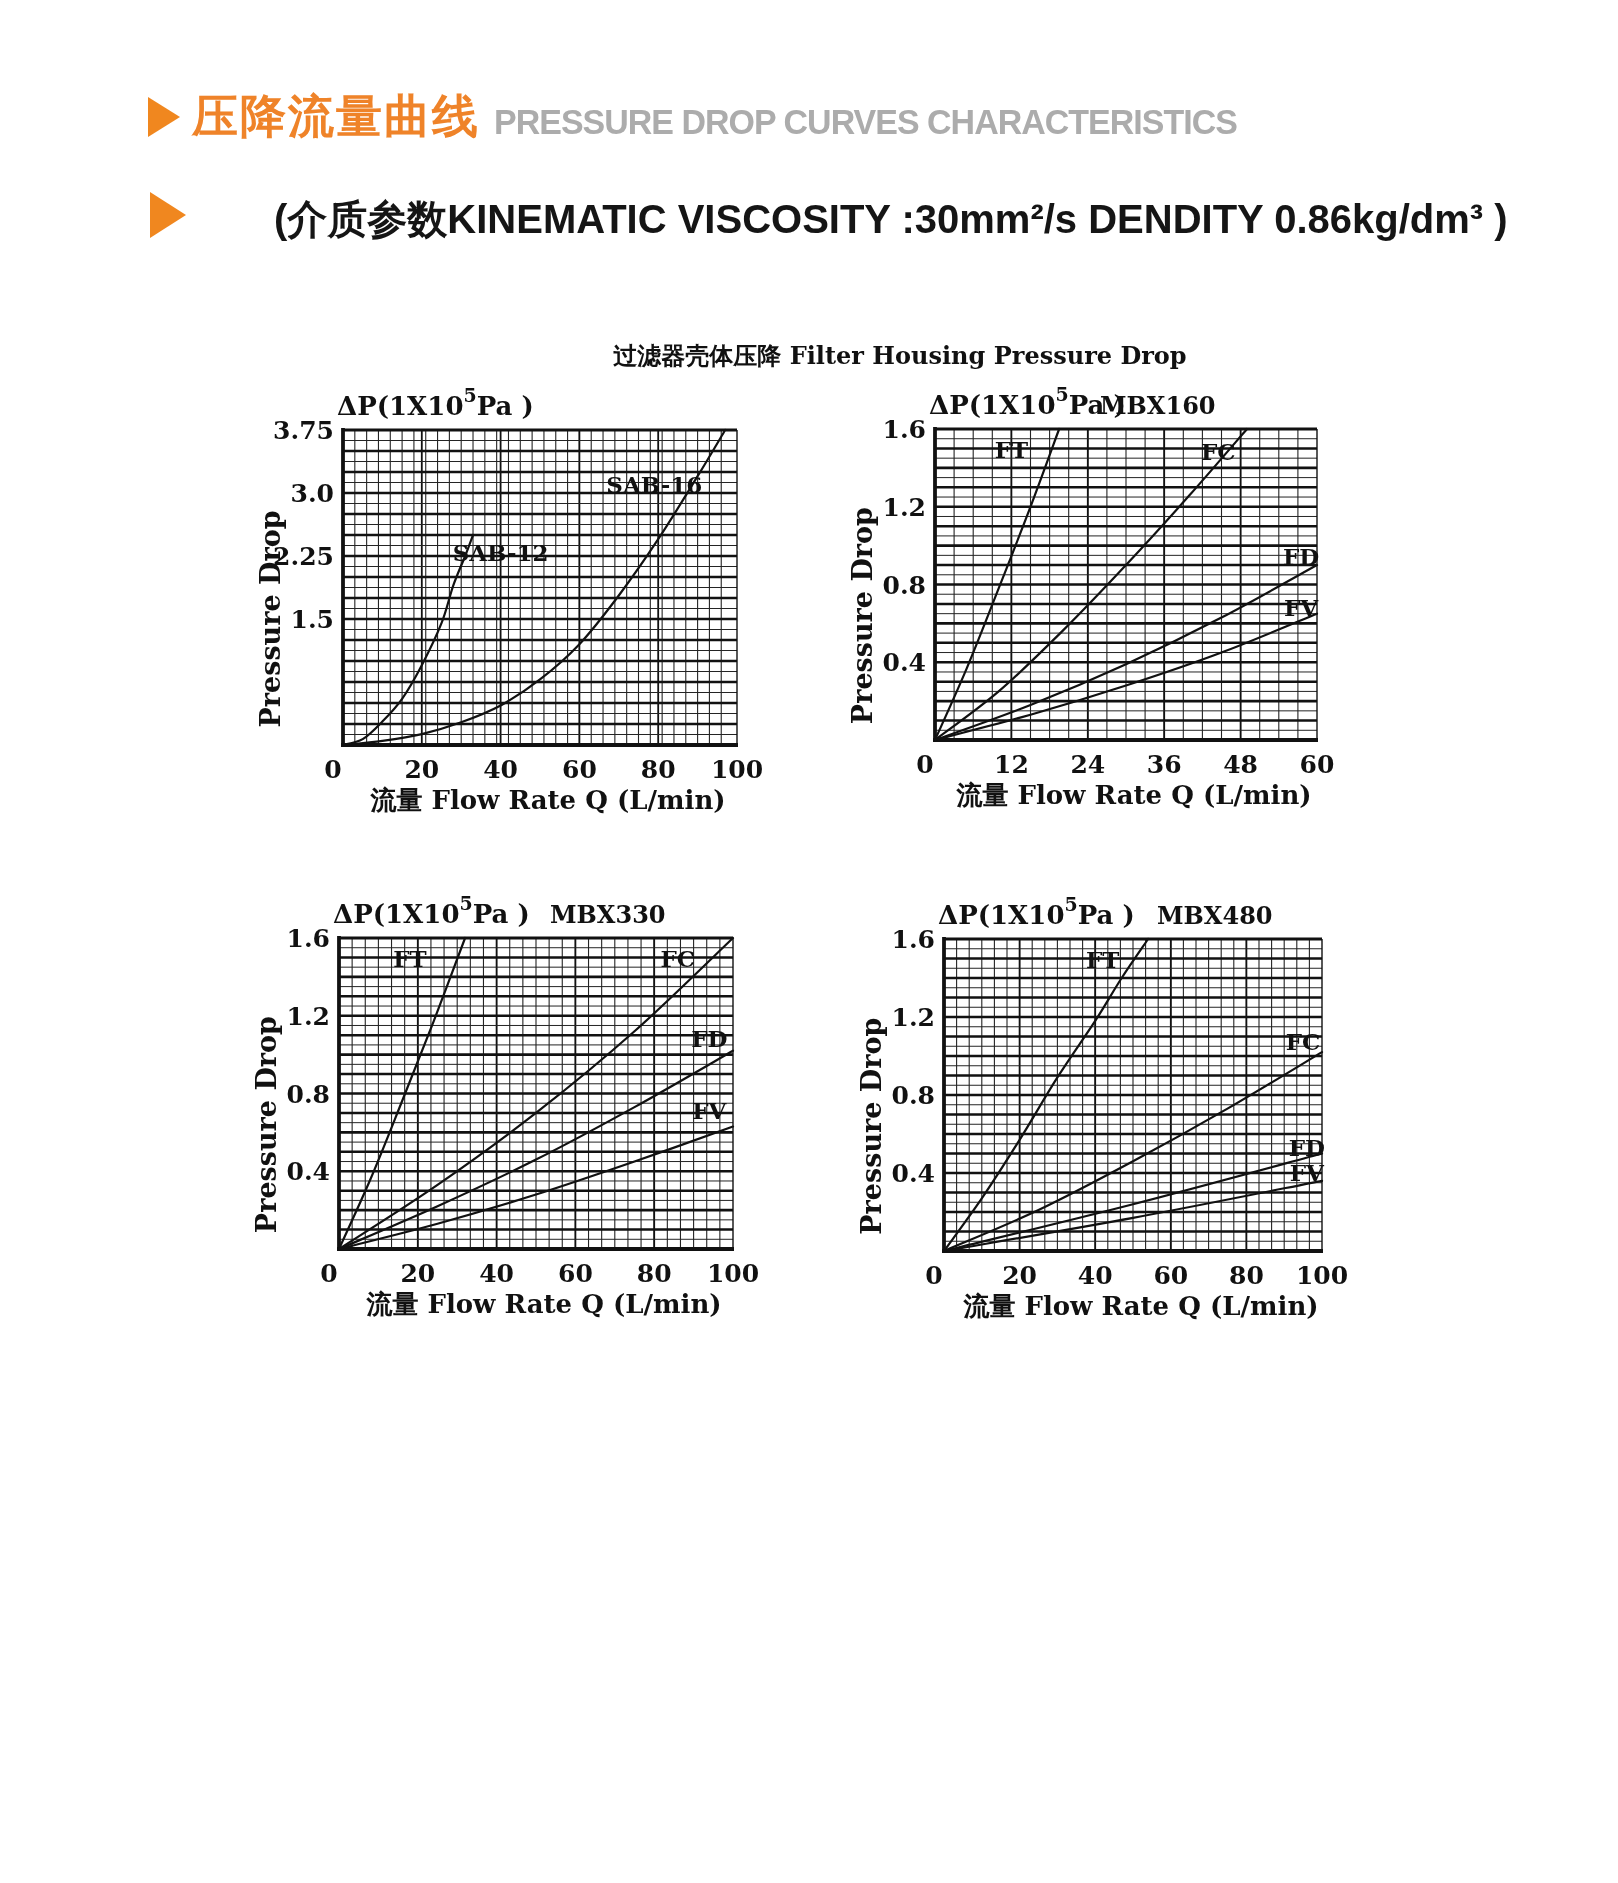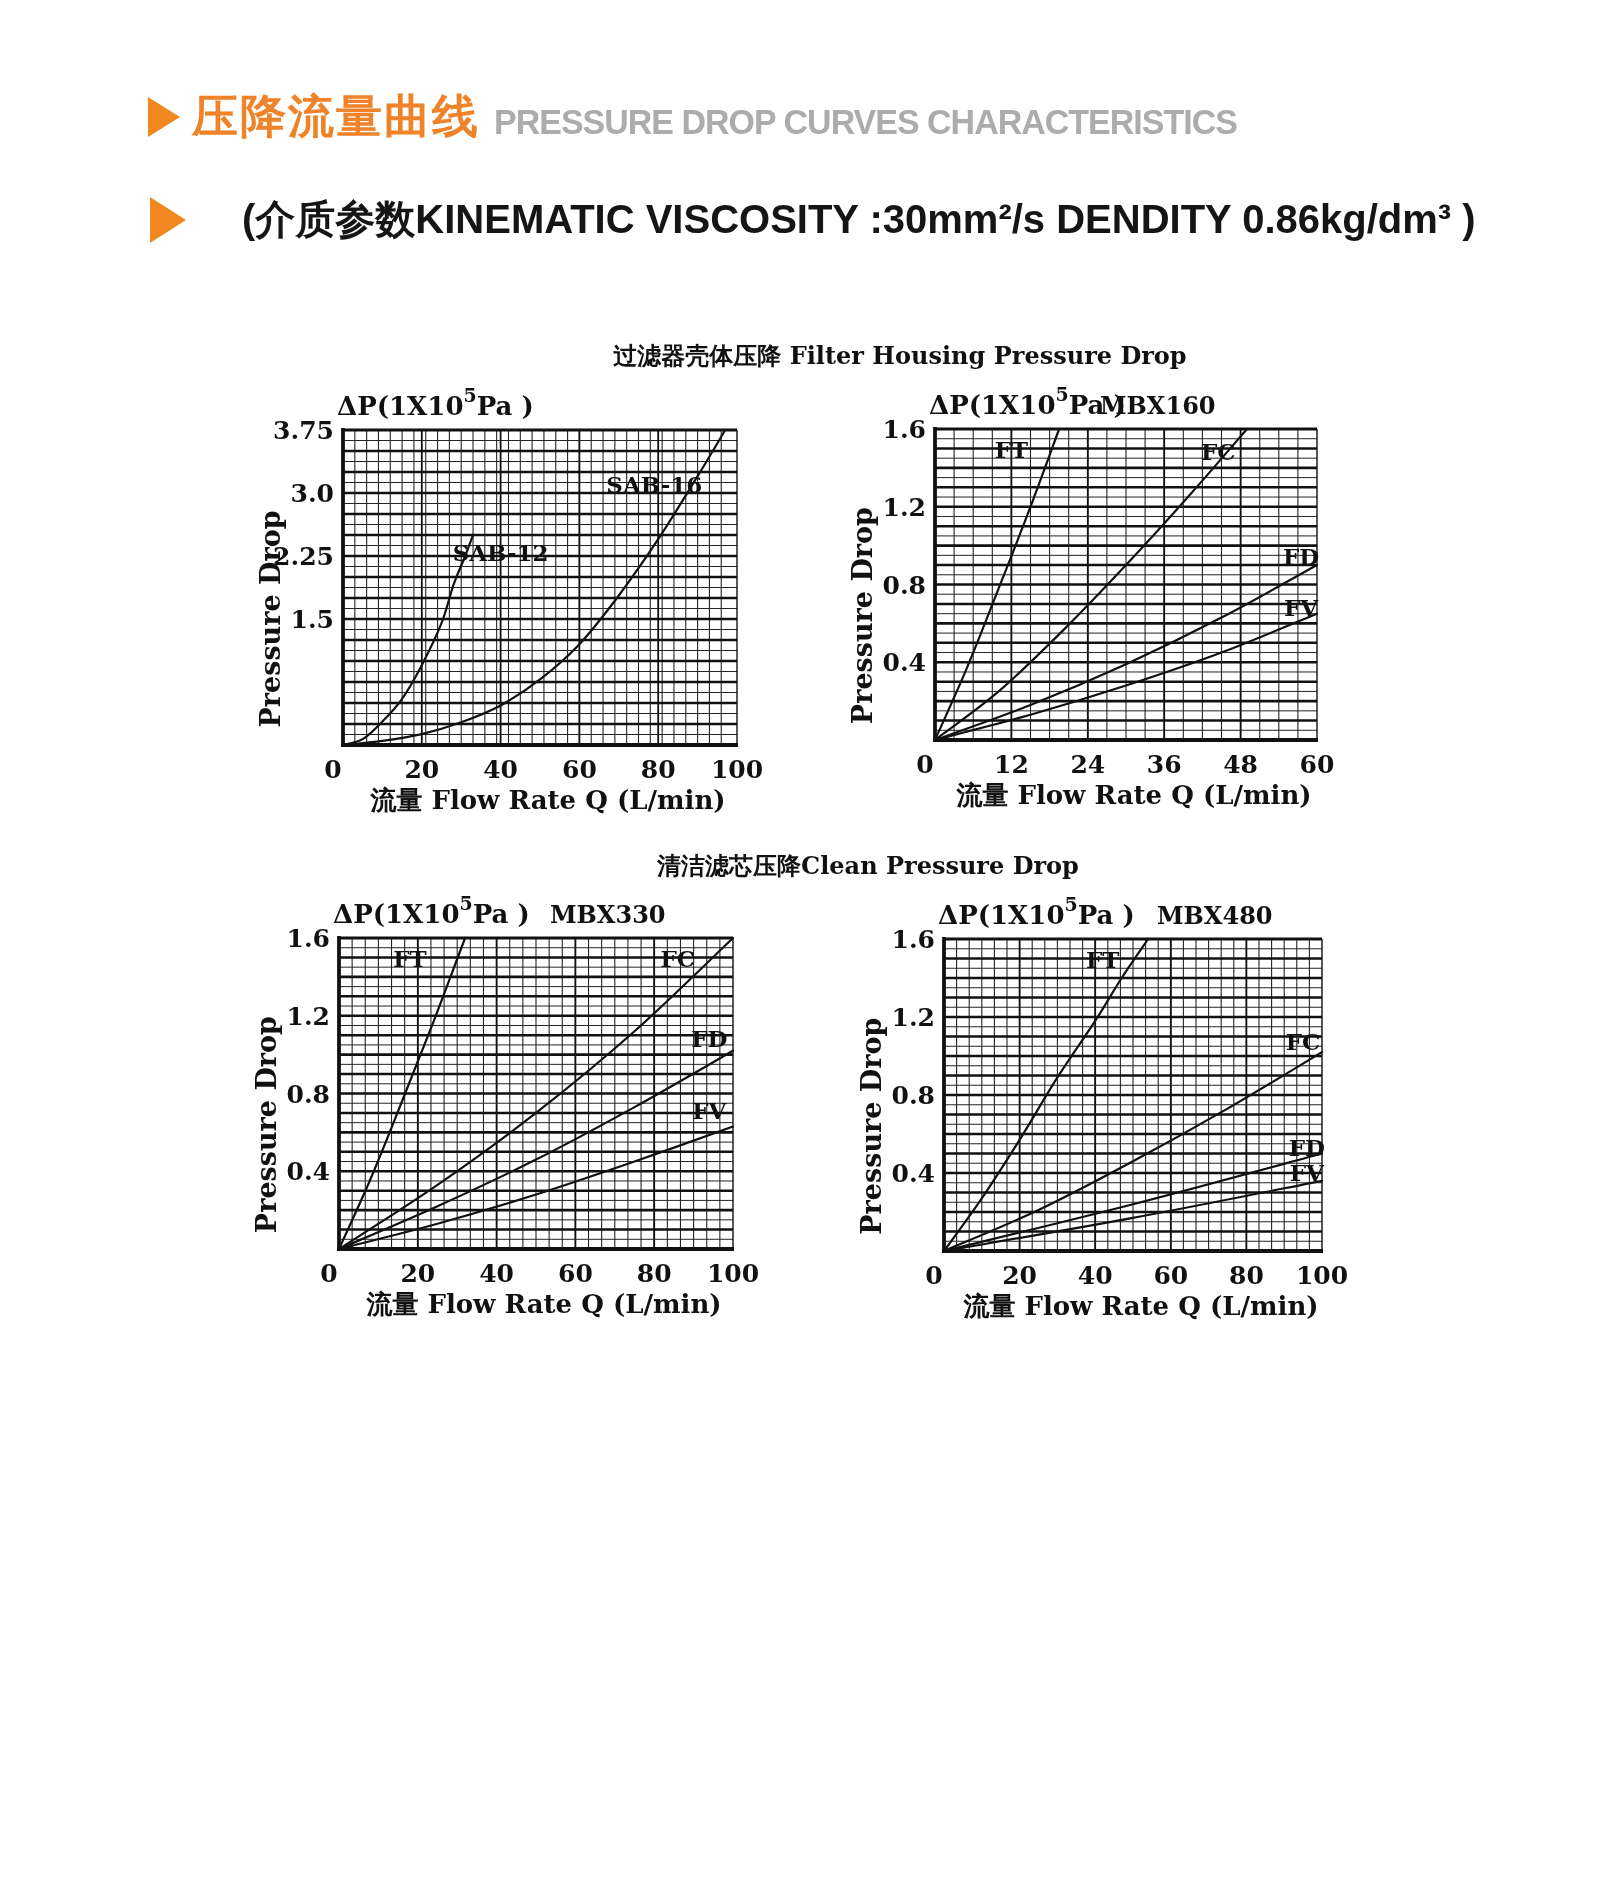--- a/index.html
+++ b/index.html
@@ -7,21 +7,21 @@
         font-family:"Liberation Sans",sans-serif;color:#111;}
   
   .h1{position:absolute;left:148px;top:86px;display:flex;align-items:center;}
   .tri{width:0;height:0;border-left:32px solid #F0871F;border-top:20px solid transparent;
        border-bottom:20px solid transparent;display:inline-block;flex:0 0 auto;}
   .tri2{border-left-width:36px;border-top-width:23px;border-bottom-width:23px;}
   .cn{font-size:46px;font-weight:bold;color:#EF8329;letter-spacing:2px;margin-left:12px;white-space:nowrap;}
   .en{font-size:35px;font-weight:bold;color:#ACACAC;letter-spacing:-1px;margin-left:14px;margin-top:10px;
       white-space:nowrap;transform:scaleX(.97);transform-origin:left;}
   
-  .h2{position:absolute;left:150px;top:192px;display:flex;align-items:center;}
+  .h2{position:absolute;left:150px;top:192px;display:flex;gap:32px;}
   .cond{font-size:40px;font-weight:bold;color:#151515;margin-left:56px;white-space:nowrap;letter-spacing:0;}
   
   .section-title{position:absolute;font-family:"DejaVu Serif",serif;font-weight:bold;color:#111;
       text-align:center;font-size:24px;white-space:nowrap;}
   #sec1{left:300px;top:340px;width:1200px;}
   #sec2{left:268px;top:850px;width:1200px;}
   #charts svg{position:absolute;}
   .footer-bar{position:absolute;left:95px;width:1425px;top:1868px;height:9px;background:#EFEEE4;}
 </style>
 </head>
@@ -34,21 +34,20 @@
     <span class="cn">压降流量曲线</span>
     <span class="en">PRESSURE DROP CURVES CHARACTERISTICS</span>
   </div>
 
   <div class="h2">
     <span class="tri tri2"></span>
     <span class="cond">(介质参数KINEMATIC VISCOSITY :30mm²/s DENDITY 0.86kg/dm³ )</span>
   </div>
 
   <div class="section-title" id="sec1">过滤器壳体压降 Filter Housing Pressure Drop</div>
-  <div class="section-title" id="sec2">清洁滤芯压降Clean Pressure Drop</div>
 
   <div id="charts">
       <svg width="589" height="490" viewBox="0 0 589 490" style="left: 193px; top: 360px;">
         <g>
           <line x1="161.82" y1="70" x2="161.82" y2="385" stroke="#242424" stroke-width="1.1"></line>
           <line x1="173.64" y1="70" x2="173.64" y2="385" stroke="#242424" stroke-width="1.1"></line>
           <line x1="185.46" y1="70" x2="185.46" y2="385" stroke="#242424" stroke-width="1.1"></line>
           <line x1="197.28" y1="70" x2="197.28" y2="385" stroke="#242424" stroke-width="1.1"></line>
           <line x1="209.1" y1="70" x2="209.1" y2="385" stroke="#242424" stroke-width="1.1"></line>
           <line x1="220.92000000000002" y1="70" x2="220.92000000000002" y2="385" stroke="#242424" stroke-width="1.1"></line>

